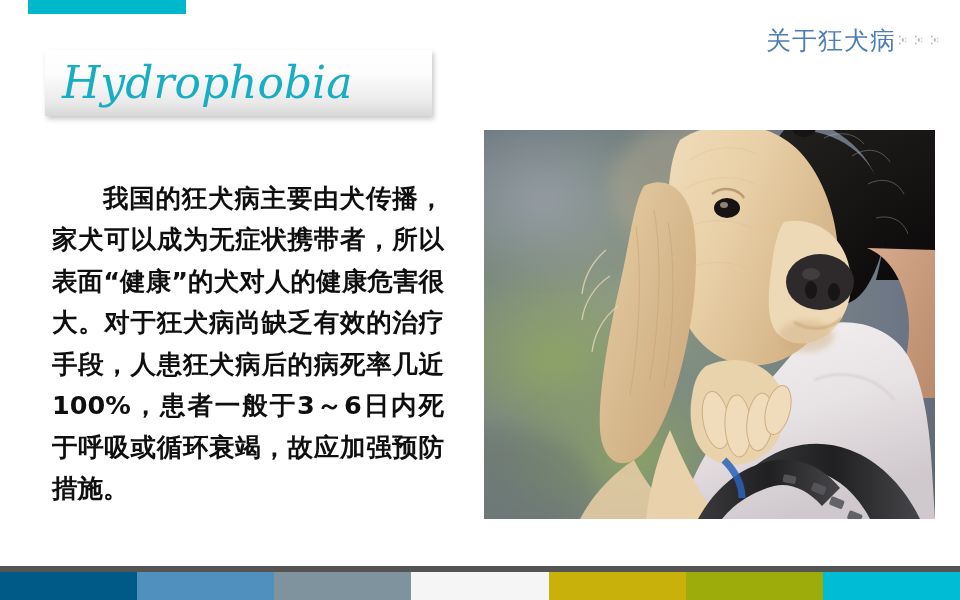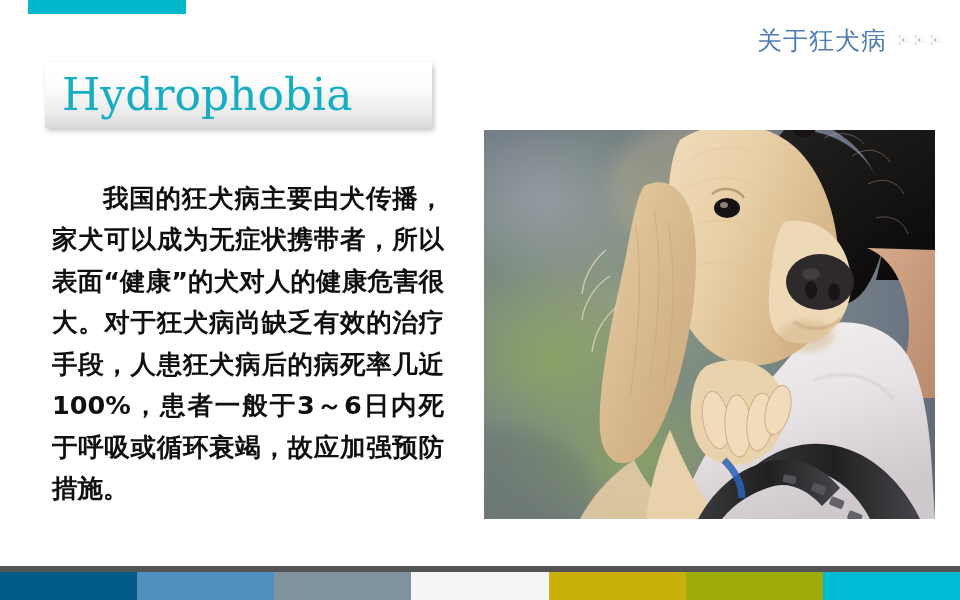--- a/index.html
+++ b/index.html
@@ -25,21 +25,21 @@
     background: #00b8cc;
   }
 
   
   .header {
     position: absolute;
     right: 18px;
     top: 28px;
     display: flex;
     align-items: center;
-    gap: 10px;
+    gap: 1px;
   }
   .header-title {
     font-size: 25px;
     color: #4d7db5;
     letter-spacing: 1px;
     line-height: 1;
     white-space: nowrap;
   }
   .chevrons {
     display: flex;
@@ -71,27 +71,28 @@
   .chev::after {
     top: 12px;
     transform: rotate(-40deg);
     transform-origin: left center;
   }
 
   
   .title-plate {
     position: absolute;
     left: 45px;
-    top: 62px;
+    top: 50px;
     width: 387px;
     height: 66px;
     background: linear-gradient(to bottom, #ffffff 0%, #fdfdfd 35%, #e9e9e9 80%, #d8d8d8 100%);
     box-shadow: 2px 3px 5px rgba(0,0,0,0.22);
     display: flex;
     align-items: center;
+    font-style: italic;
   }
   .title-text {
     font-family: "DejaVu Serif", "Liberation Serif", serif;
     font-size: 44px;
     color: #17aec4;
     padding-left: 17px;
     line-height: 1;
     white-space: nowrap;
   }
 

